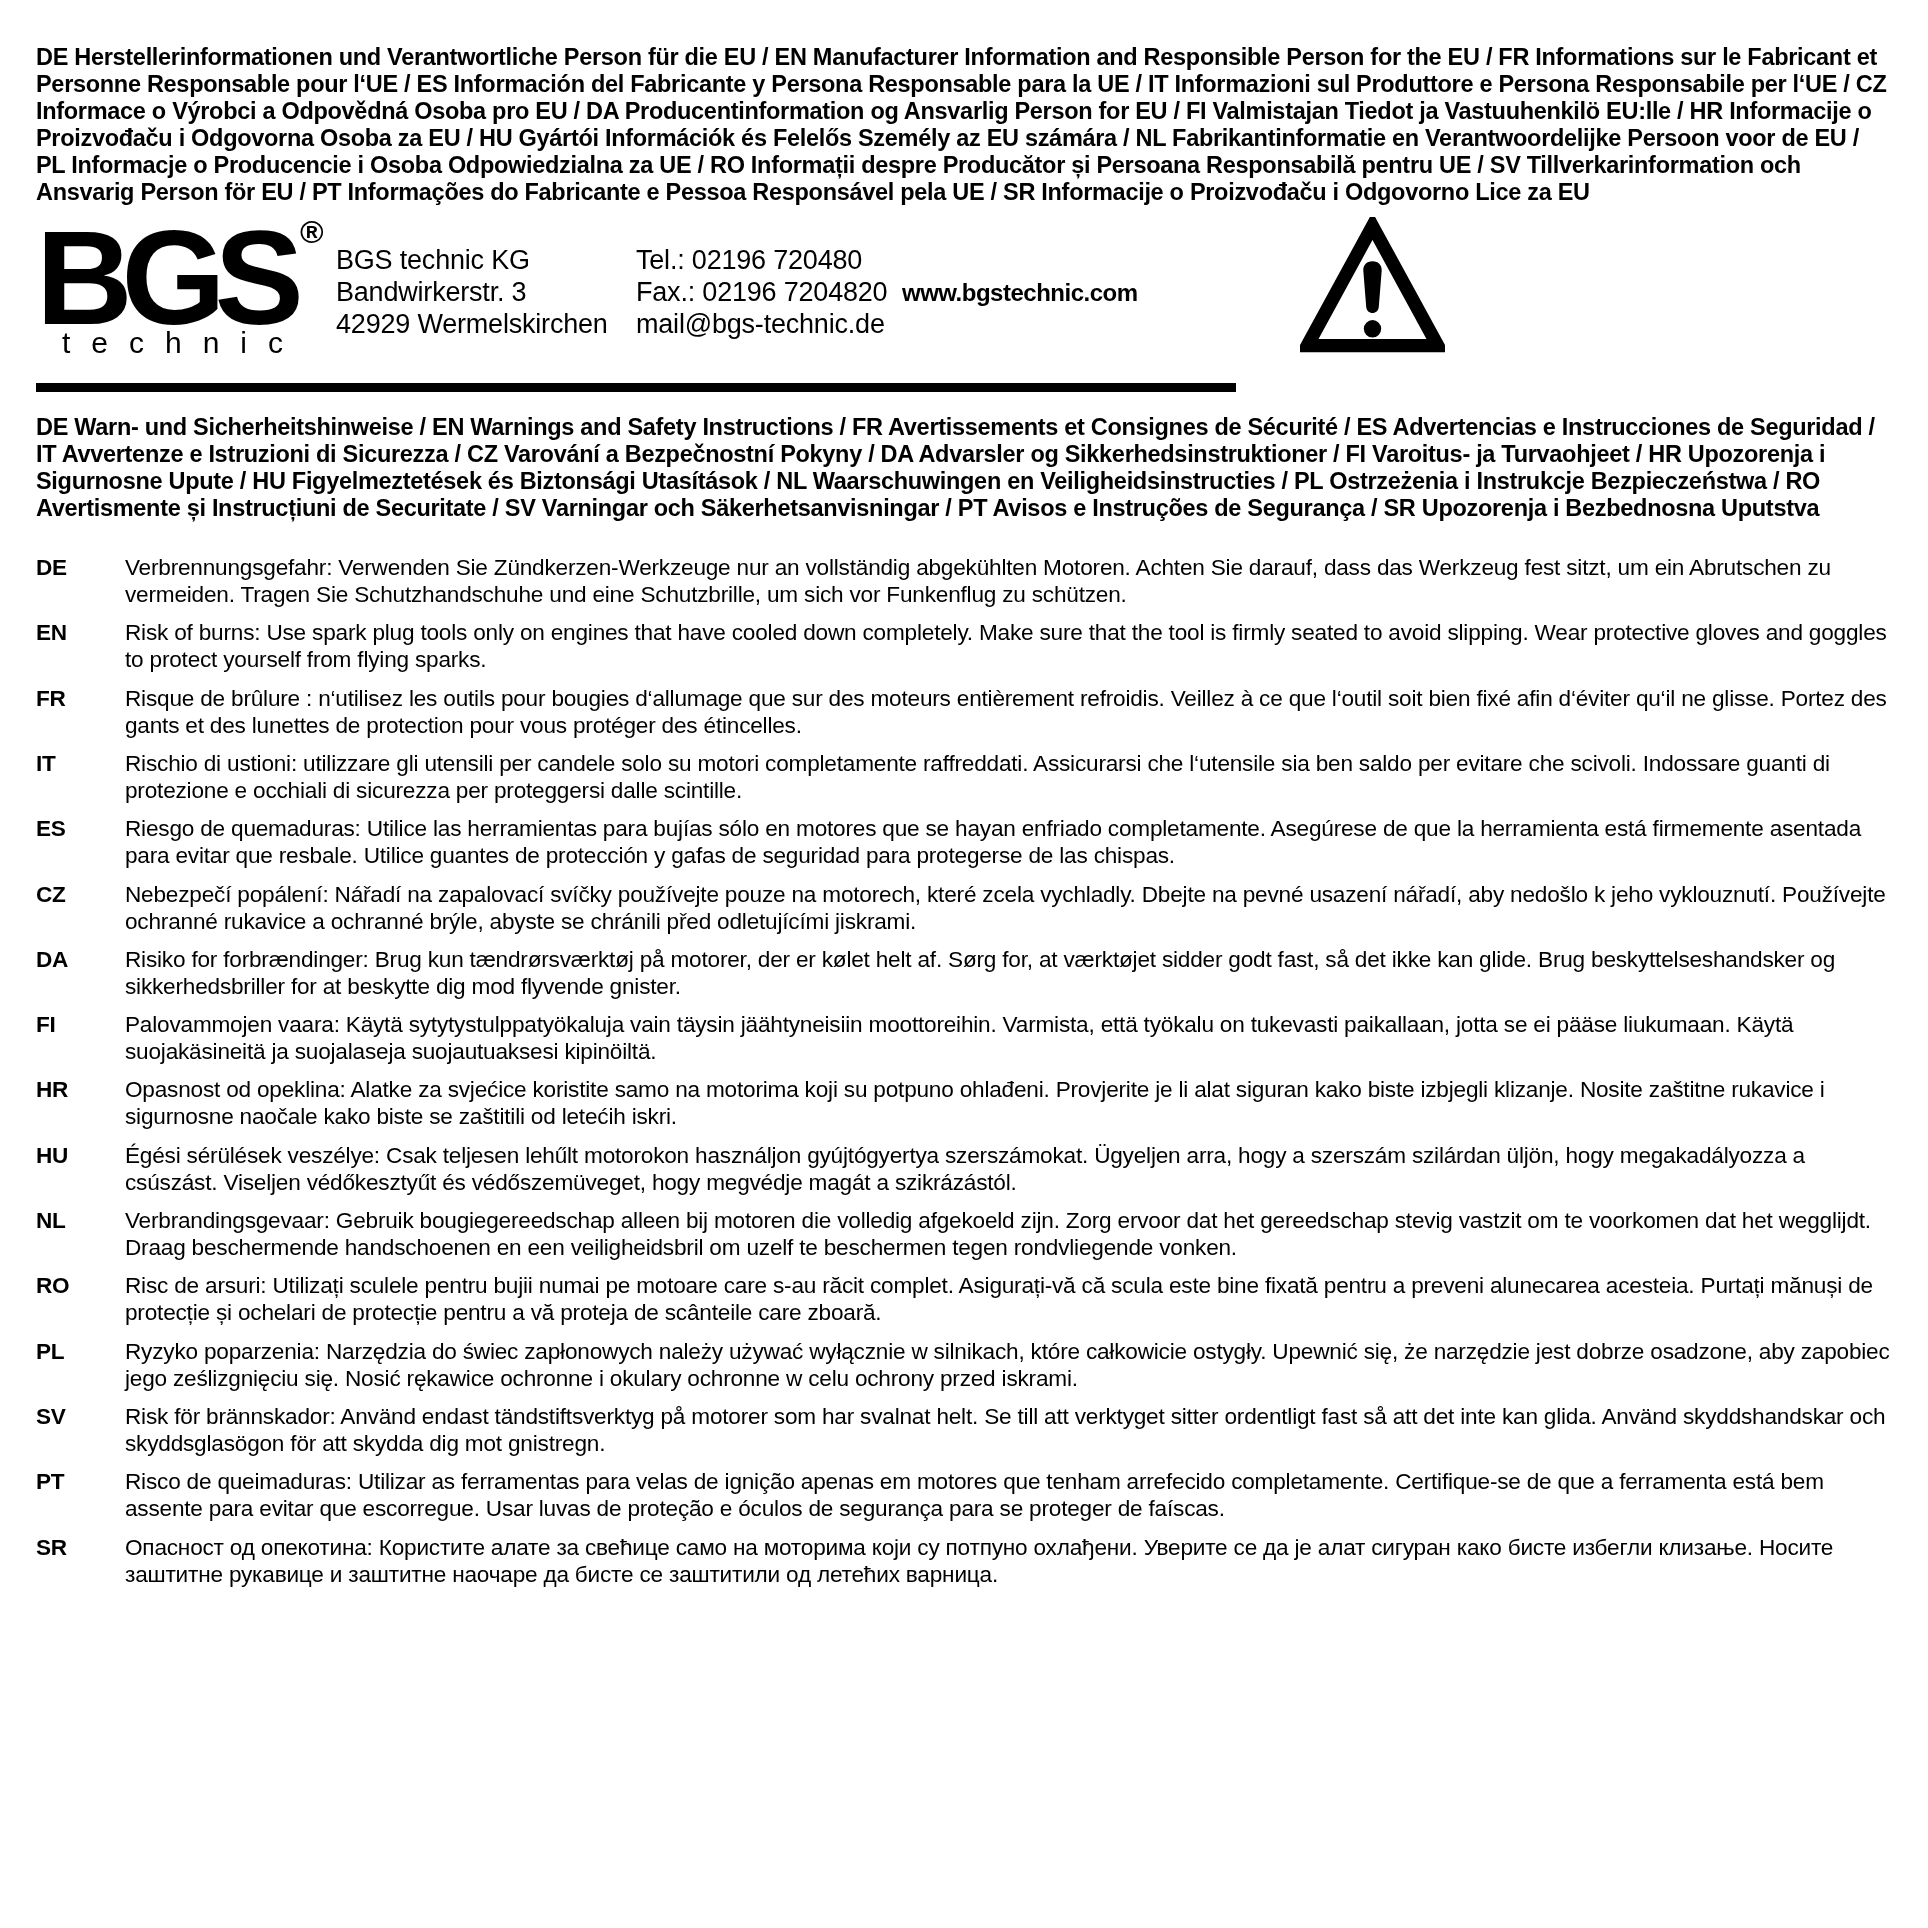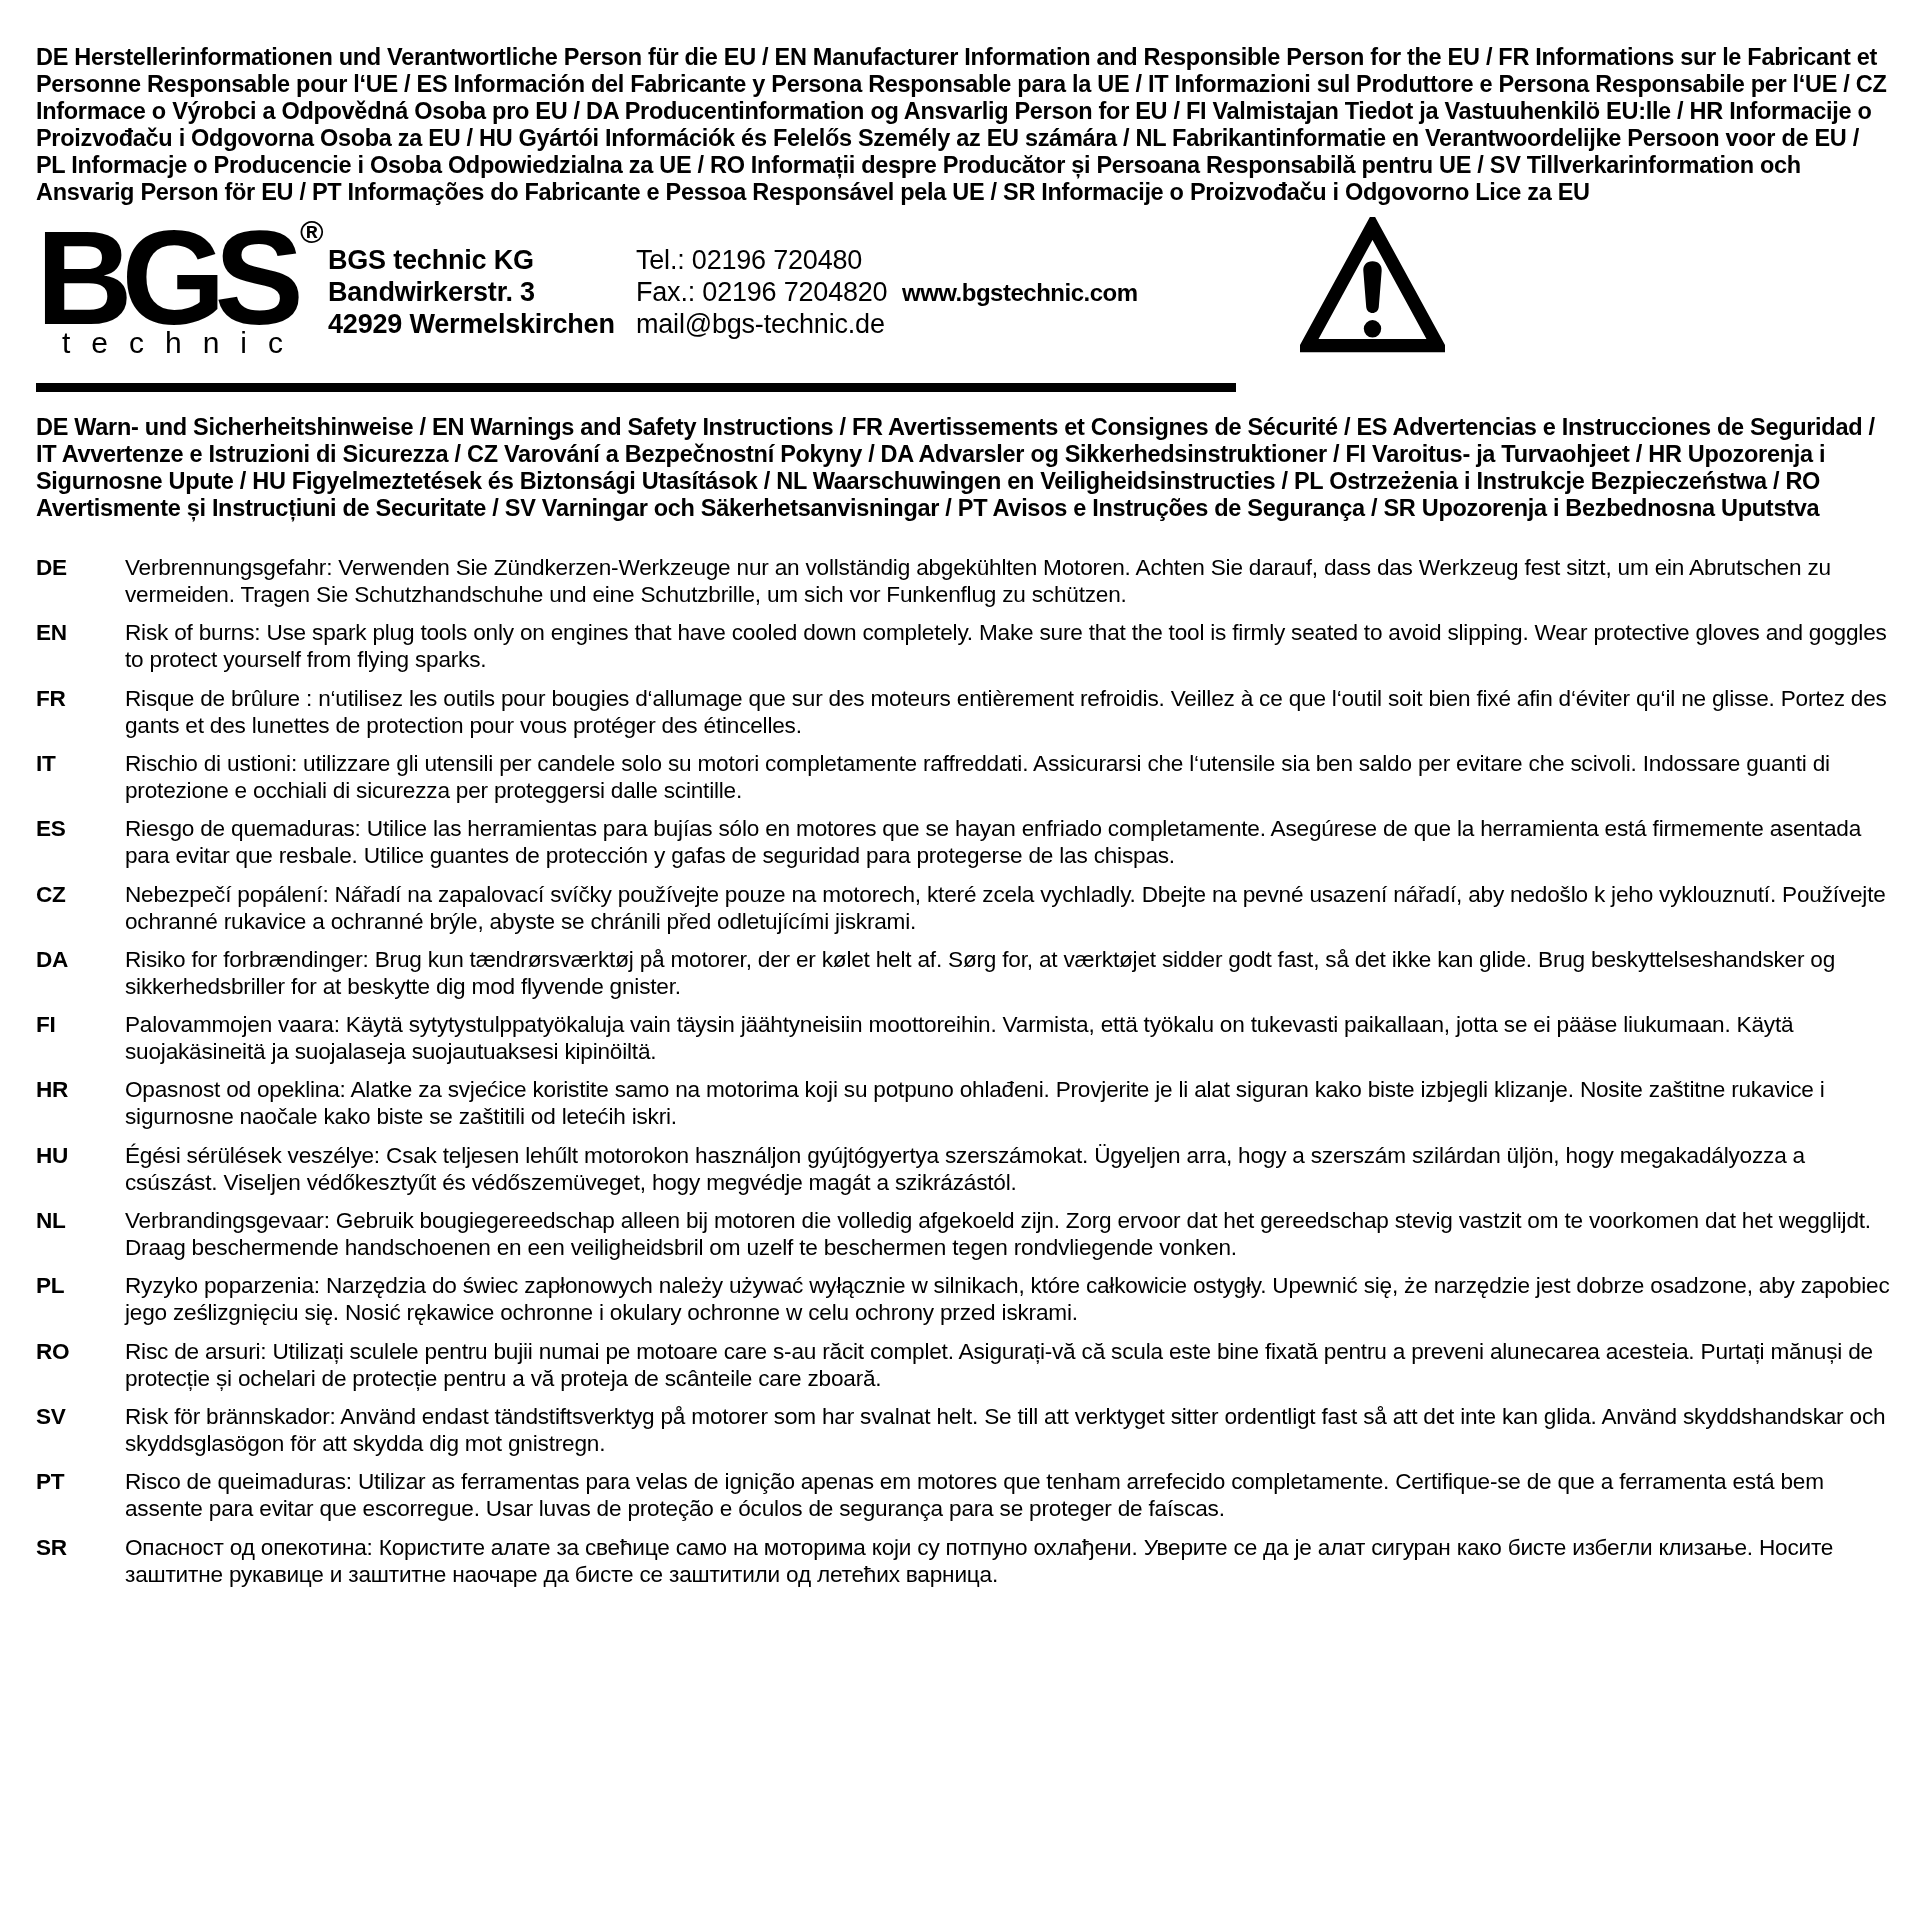--- a/index.html
+++ b/index.html
@@ -52,21 +52,21 @@
     text-align: right;
     margin-top: -9.4px;
   }
   .addr, .contact {
     position: absolute;
     top: 24.5px;
     font-size: 27px;
     line-height: 32px;
     letter-spacing: -0.2px;
   }
-  .addr { left: 292px; font-weight: bold; }
+  .addr { left: 300px; }
   .contact { left: 600px; }
   .website {
     position: absolute;
     left: 866px;
     top: 60px;
     font-size: 24px;
     font-weight: bold;
     letter-spacing: -0.5px;
   }
   .warn-icon {
@@ -187,30 +187,30 @@
       <span class="code">HU</span>
       <span class="txt">Égési sérülések veszélye: Csak teljesen lehűlt motorokon használjon gyújtógyertya szerszámokat. Ügyeljen arra, hogy a szerszám szilárdan üljön, hogy megakadályozza a csúszást. Viseljen védőkesztyűt és védőszemüveget, hogy megvédje magát a szikrázástól.</span>
     </div>
 
     <div class="warn-row">
       <span class="code">NL</span>
       <span class="txt">Verbrandingsgevaar: Gebruik bougiegereedschap alleen bij motoren die volledig afgekoeld zijn. Zorg ervoor dat het gereedschap stevig vastzit om te voorkomen dat het wegglijdt. Draag beschermende handschoenen en een veiligheidsbril om uzelf te beschermen tegen rondvliegende vonken.</span>
     </div>
 
     <div class="warn-row">
+      <span class="code">RO</span>
+      <span class="txt">Risc de arsuri: Utilizați sculele pentru bujii numai pe motoare care s-au răcit complet. Asigurați-vă că scula este bine fixată pentru a preveni alunecarea acesteia. Purtați mănuși de protecție și ochelari de protecție pentru a vă proteja de scânteile care zboară.</span>
+    </div>
+
+    <div class="warn-row">
       <span class="code">PL</span>
       <span class="txt">Ryzyko poparzenia: Narzędzia do świec zapłonowych należy używać wyłącznie w silnikach, które całkowicie ostygły. Upewnić się, że narzędzie jest dobrze osadzone, aby zapobiec jego ześlizgnięciu się. Nosić rękawice ochronne i okulary ochronne w celu ochrony przed iskrami.</span>
     </div>
 
     <div class="warn-row">
-      <span class="code">RO</span>
-      <span class="txt">Risc de arsuri: Utilizați sculele pentru bujii numai pe motoare care s-au răcit complet. Asigurați-vă că scula este bine fixată pentru a preveni alunecarea acesteia. Purtați mănuși de protecție și ochelari de protecție pentru a vă proteja de scânteile care zboară.</span>
-    </div>
-
-    <div class="warn-row">
       <span class="code">SV</span>
       <span class="txt">Risk för brännskador: Använd endast tändstiftsverktyg på motorer som har svalnat helt. Se till att verktyget sitter ordentligt fast så att det inte kan glida. Använd skyddshandskar och skyddsglasögon för att skydda dig mot gnistregn.</span>
     </div>
 
     <div class="warn-row">
       <span class="code">PT</span>
       <span class="txt">Risco de queimaduras: Utilizar as ferramentas para velas de ignição apenas em motores que tenham arrefecido completamente. Certifique-se de que a ferramenta está bem assente para evitar que escorregue. Usar luvas de proteção e óculos de segurança para se proteger de faíscas.</span>
     </div>
 
     <div class="warn-row">

